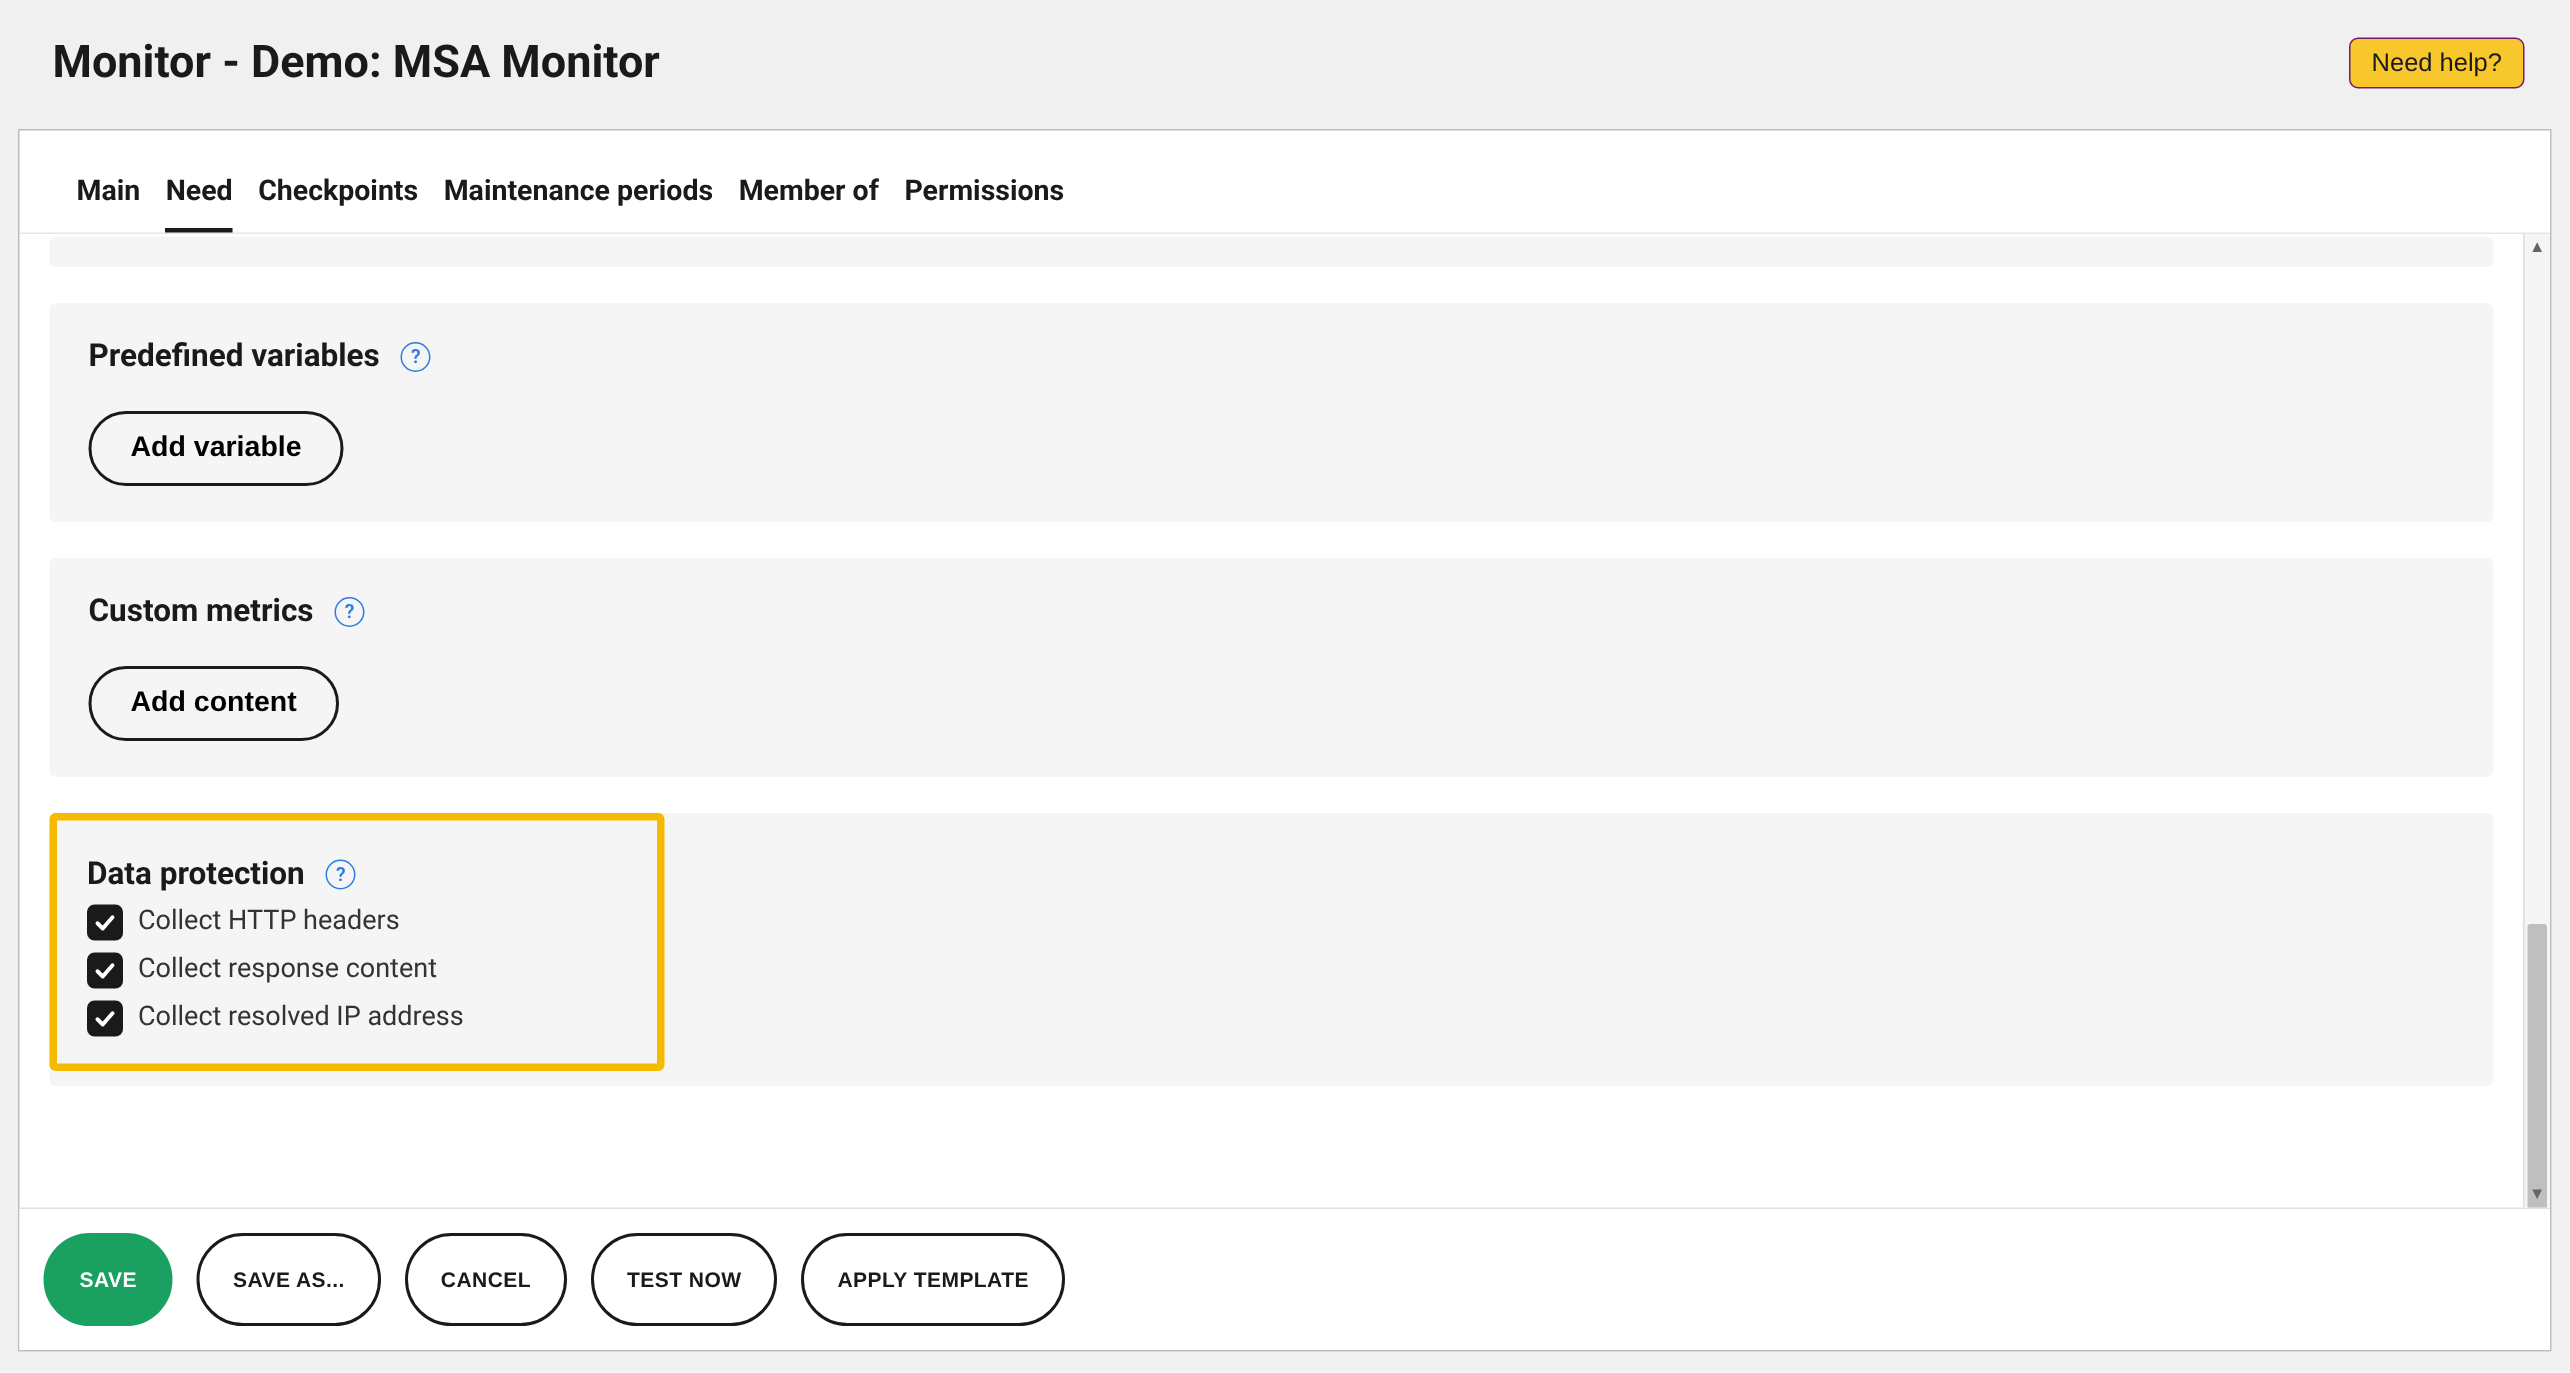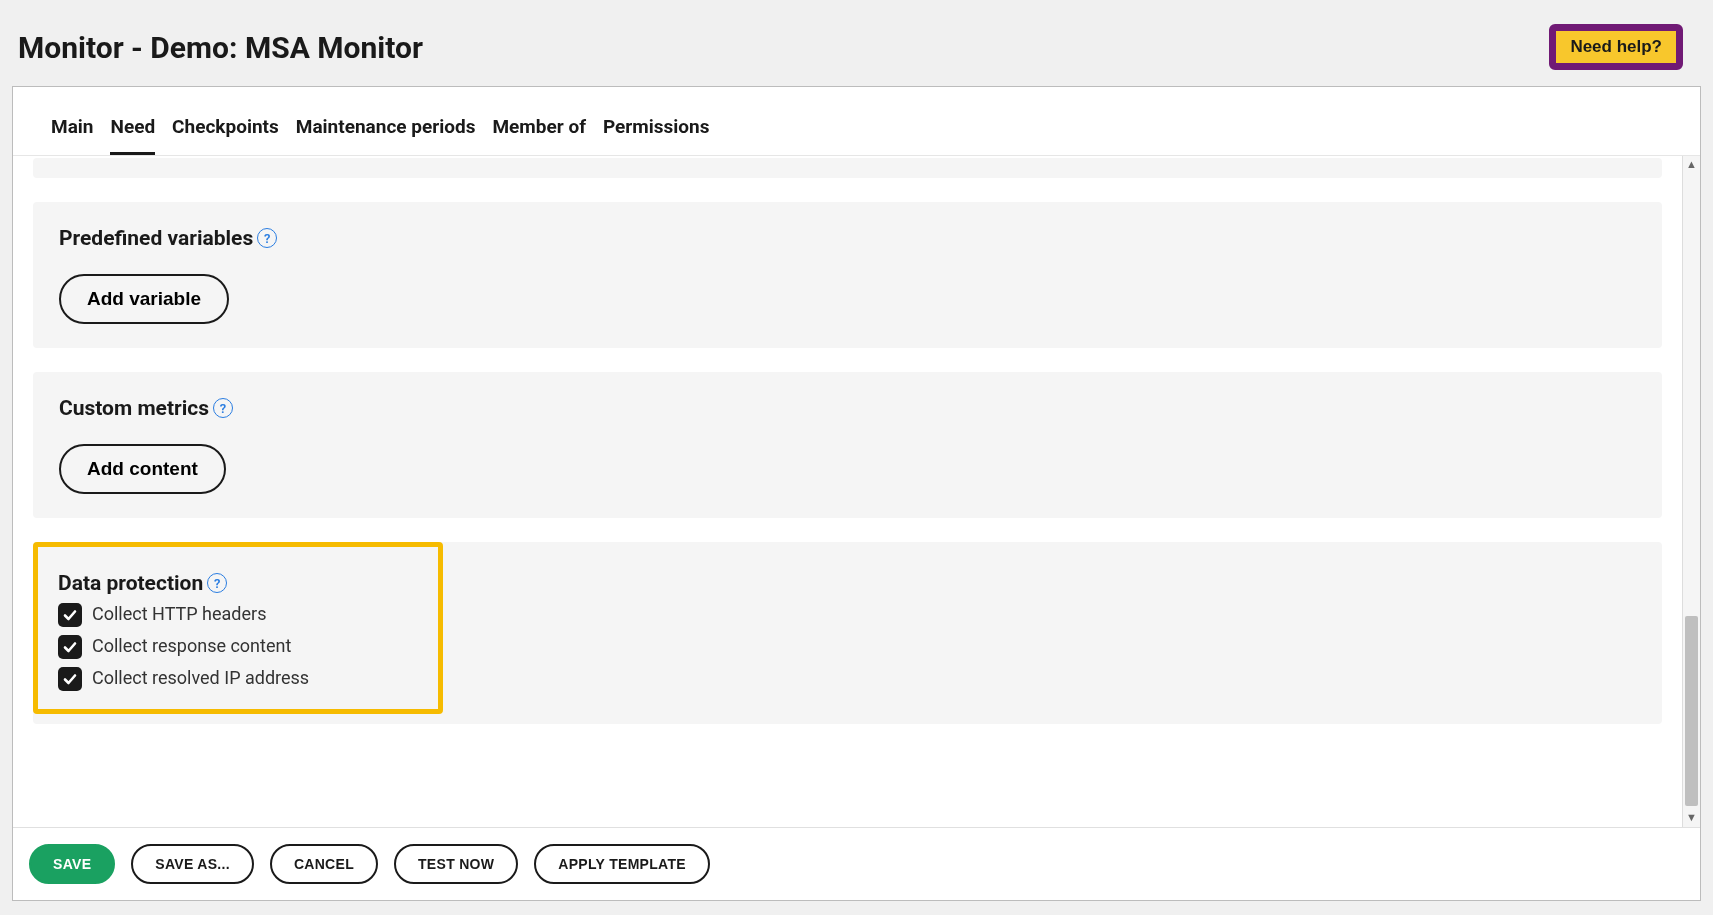--- a/index.html
+++ b/index.html
@@ -13,34 +13,34 @@
   }
   .outer {
     position: absolute;
     inset: 0;
     padding: 0 0 0 0;
   }
   .page-header {
     display: flex;
     justify-content: space-between;
     align-items: center;
-    padding: 24px 30px 24px 18px;
+    padding: 24px 30px 24px 35px;
   }
   .page-title {
     font-size: 30px;
     font-weight: 700;
     color: #1a1a1a;
   }
   .help-btn {
     background: #f8c72c;
-    border: 7px solid #701a75;
+    border: 1px solid #701a75;
     border-radius: 6px;
     padding: 6px 14px;
     font-size: 17px;
-    font-weight: 700;
+    font-weight: 400;
     color: #1a1a1a;
     cursor: pointer;
   }
   .card {
     position: absolute;
     left: 12px;
     right: 12px;
     top: 86px;
     bottom: 14px;
     background: #fff;
@@ -112,21 +112,21 @@
     background: #f5f5f5;
     border-radius: 4px;
     padding: 24px 26px;
     margin-bottom: 24px;
   }
   .section-title {
     font-size: 21px;
     font-weight: 700;
     display: inline-flex;
     align-items: center;
-    gap: 4px;
+    gap: 14px;
     margin-bottom: 24px;
   }
   .section-title.no-btn { margin-bottom: 8px; }
   .help-icon {
     display: inline-flex;
     width: 20px;
     height: 20px;
     border: 1.8px solid #2a7de1;
     border-radius: 50%;
     font-size: 13px;
@@ -183,21 +183,21 @@
   .footer-bar {
     border-top: 1px solid #e0e0e0;
     padding: 16px 16px;
     display: flex;
     gap: 16px;
     background: #fff;
   }
   .fbtn {
     border: 2px solid #1a1a1a;
     border-radius: 999px;
-    padding: 10px 22px;
+    padding: 21px 22px;
     font-size: 14px;
     font-weight: 800;
     letter-spacing: 0.3px;
     background: #fff;
     color: #1a1a1a;
     cursor: pointer;
   }
   .fbtn.save {
     background: #1aa161;
     border-color: #1aa161;

